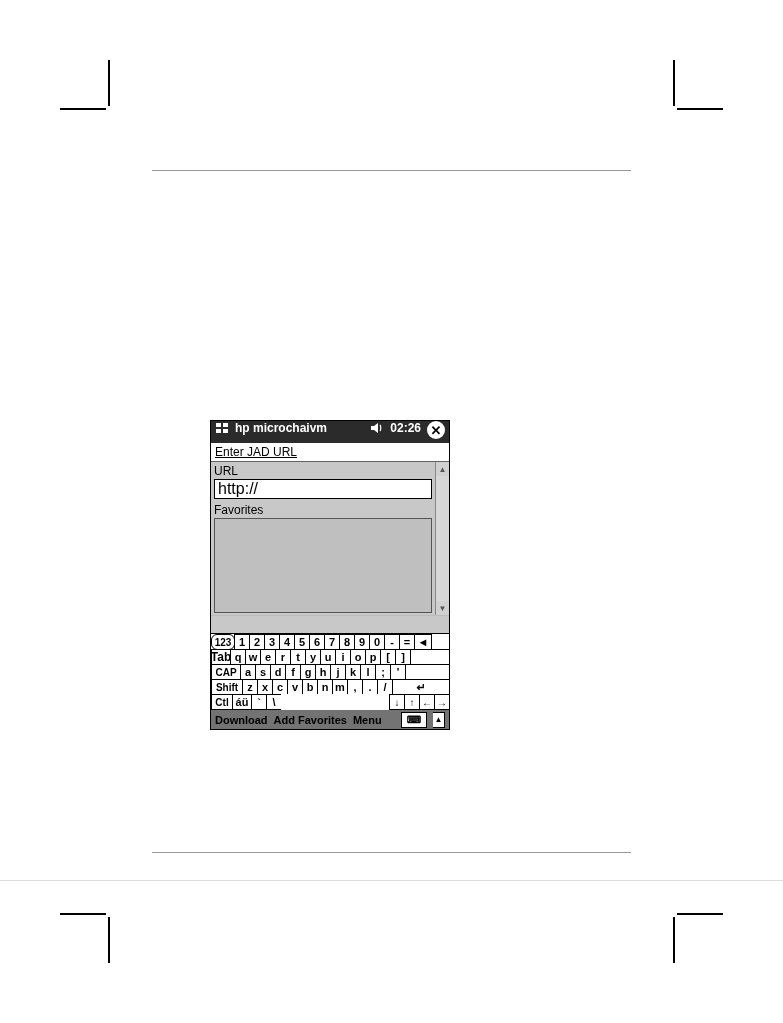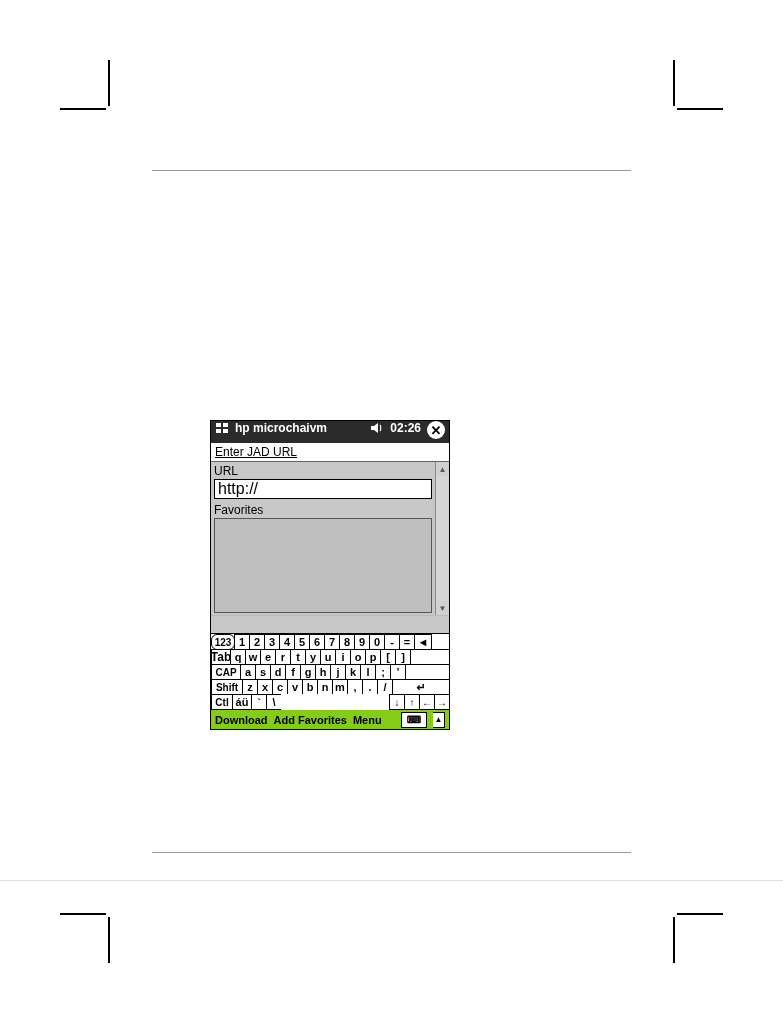--- a/index.html
+++ b/index.html
@@ -140,21 +140,21 @@
   .k-cap { width: 30px; font-size: 10px;}
   .k-shift { width: 32px; font-size: 10px;}
   .k-ctl { width: 22px; font-size: 10px;}
   .k-au  { width: 20px; font-size: 11px;}
   .k-bksp { width: 18px; }
   .k-space-gap { flex: 1; border: none; background: #fff; height: 16px; margin-bottom:-1px;}
   .k-arrow { width: 16px; font-size: 10px;}
 
   .bottombar {
     height: 20px;
-    background: #84cc16;
+    background: #737373;
     border-top: 1px solid #888;
     display: flex;
     align-items: center;
     font-size: 11px;
     font-weight: bold;
     padding: 0 4px;
     gap: 6px;
   }
   .bottombar .spacer-flex { flex: 1; }
   .kbd-toggle {

